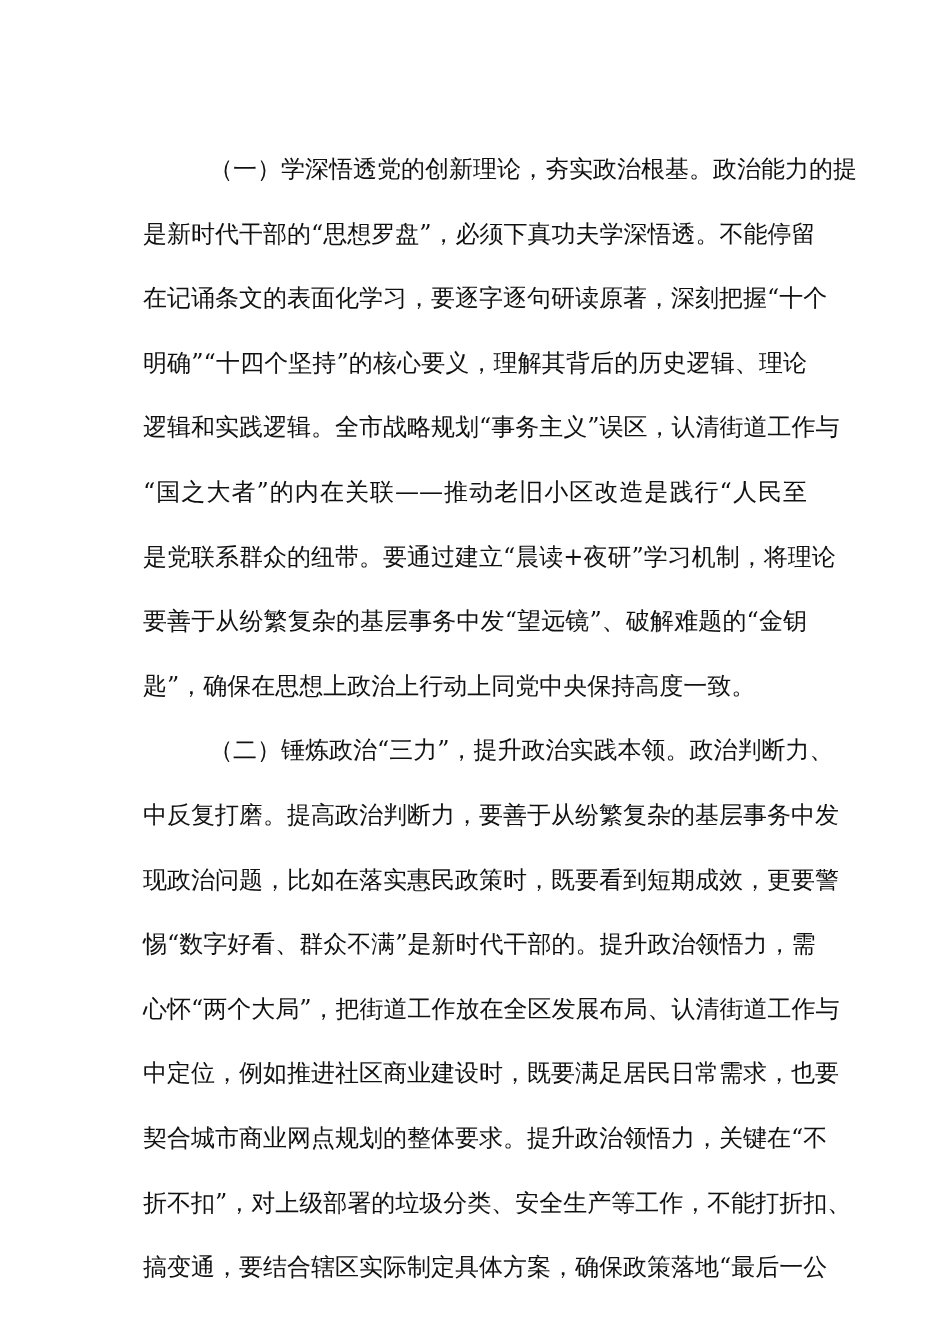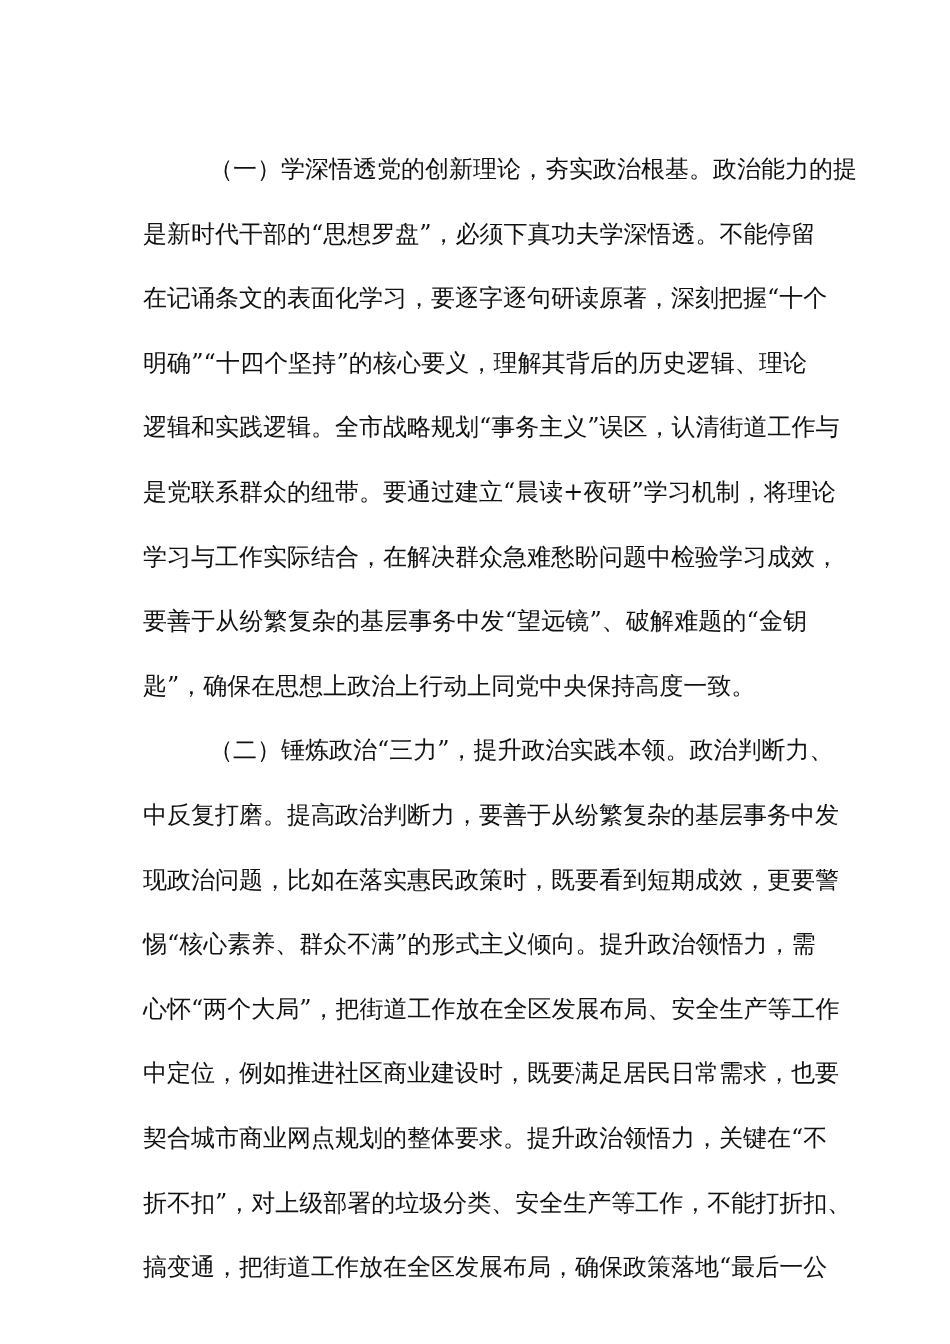--- a/index.html
+++ b/index.html
@@ -41,29 +41,29 @@
 </head>
 <body>
 
 <div class="page">
   <div class="paragraph">
     <span class="line indent">（一）学深悟透党的创新理论，夯实政治根基。政治能力的提</span>
     <span class="line">是新时代干部的“思想罗盘”，必须下真功夫学深悟透。不能停留</span>
     <span class="line">在记诵条文的表面化学习，要逐字逐句研读原著，深刻把握“十个</span>
     <span class="line">明确”“十四个坚持”的核心要义，理解其背后的历史逻辑、理论</span>
     <span class="line">逻辑和实践逻辑。全市战略规划“事务主义”误区，认清街道工作与</span>
+    <span class="line">“国之大者”的内在关联——推动老旧小区改造是践行“人民至</span>
     <span class="line">是党联系群众的纽带。要通过建立“晨读+夜研”学习机制，将理论</span>
-    <span class="line">学习与工作实际结合，在解决群众急难愁盼问题中检验学习成效，</span>
     <span class="line">要善于从纷繁复杂的基层事务中发“望远镜”、破解难题的“金钥</span>
     <span class="line last">匙”，确保在思想上政治上行动上同党中央保持高度一致。</span>
   </div>
   <div class="paragraph">
     <span class="line indent">（二）锤炼政治“三力”，提升政治实践本领。政治判断力、</span>
     <span class="line">中反复打磨。提高政治判断力，要善于从纷繁复杂的基层事务中发</span>
     <span class="line">现政治问题，比如在落实惠民政策时，既要看到短期成效，更要警</span>
-    <span class="line">惕“核心素养、群众不满”的形式主义倾向。提升政治领悟力，需</span>
-    <span class="line">心怀“两个大局”，把街道工作放在全区发展布局、安全生产等工作</span>
+    <span class="line">惕“数字好看、群众不满”是新时代干部的。提升政治领悟力，需</span>
+    <span class="line">心怀“两个大局”，把街道工作放在全区发展布局、认清街道工作与</span>
     <span class="line">中定位，例如推进社区商业建设时，既要满足居民日常需求，也要</span>
     <span class="line">契合城市商业网点规划的整体要求。提升政治领悟力，关键在“不</span>
     <span class="line">折不扣”，对上级部署的垃圾分类、安全生产等工作，不能打折扣、</span>
-    <span class="line">搞变通，把街道工作放在全区发展布局，确保政策落地“最后一公</span>
+    <span class="line">搞变通，要结合辖区实际制定具体方案，确保政策落地“最后一公</span>
   </div>
 </div>
 
 </body></html>

